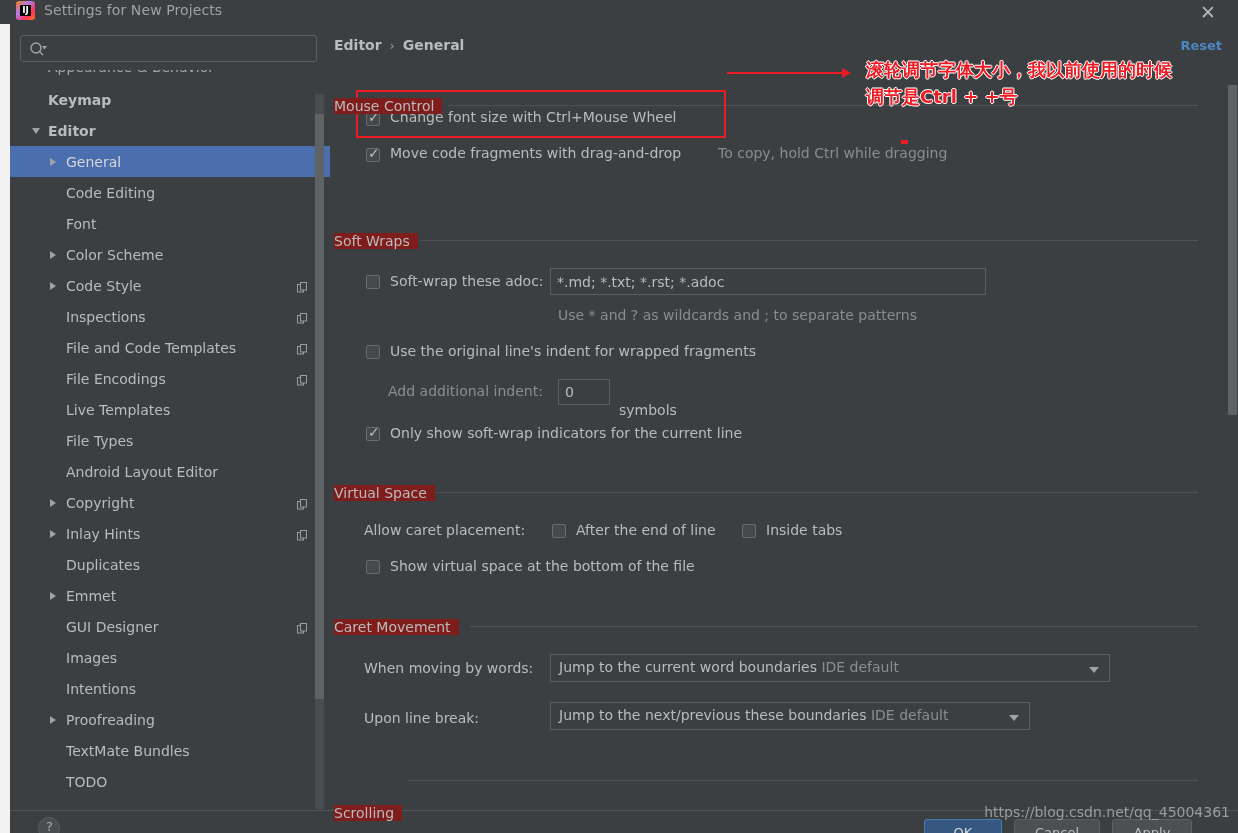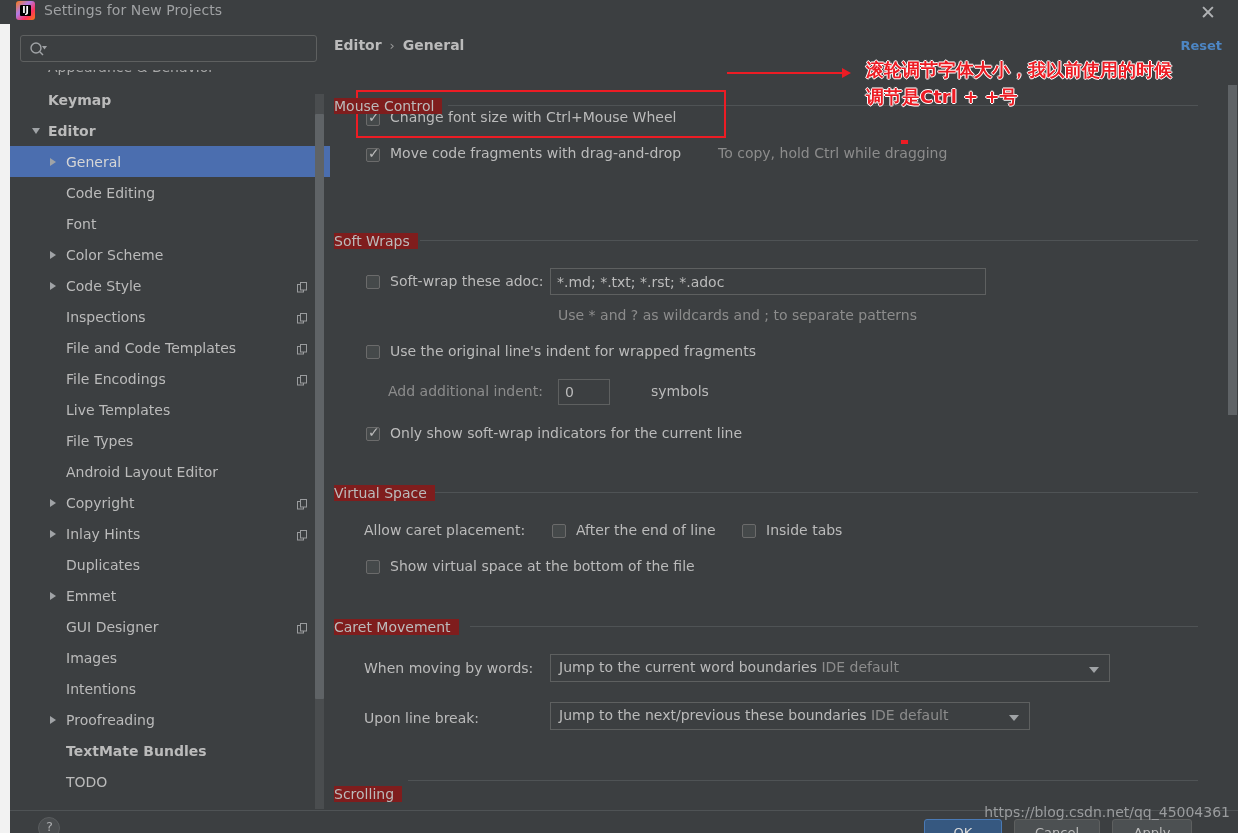--- a/index.html
+++ b/index.html
@@ -348,21 +348,21 @@
             <span class="lbl" style="position: absolute; left: 56px;">Images</span>
           </div>
           <div class="tree-row">
             <span class="lbl" style="position: absolute; left: 56px;">Intentions</span>
           </div>
           <div class="tree-row">
             <div class="arrow" style="left: 40px;"></div>
             <span class="lbl" style="position: absolute; left: 56px;">Proofreading</span>
           </div>
           <div class="tree-row">
-            <span class="lbl" style="position: absolute; left: 56px; font-weight: bold;">TextMate Bundles</span>
+            <span class="lbl" style="position: absolute; left: 56px;">TextMate Bundles</span>
           </div>
           <div class="tree-row">
             <span class="lbl" style="position: absolute; left: 56px;">TODO</span>
           </div>
         </div>
     </div>
 
     <div class="sb-track"></div>
     <div class="sb-thumb"></div>
   </div>
@@ -393,21 +393,21 @@
     <div class="cb-label" style="left:60px; top:249px;">Soft-wrap these adoc:</div>
     <input class="txtfield" style="left: 220px; top: 244px; width: 436px; height: 27px;" type="text" value="*.md; *.txt; *.rst; *.adoc">
 
     <div class="hint" style="left:228px; top:283px;">Use * and ? as wildcards and ; to separate patterns</div>
 
     <div class="cb" style="left:36px; top:321px;"></div>
     <div class="cb-label" style="left:60px; top:319px;">Use the original line's indent for wrapped fragments</div>
 
     <div class="dim-label" style="left:58px; top:359px;">Add additional indent:</div>
     <input class="txtfield" style="left: 228px; top: 355px; width: 52px; height: 26px;" type="text" value="0">
-    <div class="plain-label" style="left:289px; top:359px;margin-left:32px;">symbols</div>
+    <div class="plain-label" style="left:289px; top:378px;">symbols</div>
 
     <div class="cb checked" style="left:36px; top:403px;"></div>
     <div class="cb-label" style="left:60px; top:401px;">Only show soft-wrap indicators for the current line</div>
 
     <div class="group-title" style="left:4px; top:461px;">Virtual Space</div>
     <div class="group-line" style="left:104px; top:468px; width:764px;"></div>
 
     <div class="plain-label" style="left:34px; top:498px;">Allow caret placement:</div>
     <div class="cb" style="left:222px; top:500px;"></div>
     <div class="cb-label" style="left:246px; top:498px;">After the end of line</div>
@@ -431,21 +431,21 @@
 
     <div class="plain-label" style="left:34px; top:686px;">Upon line break:</div>
     <div class="combo" style="left:220px; top:678px; width:480px;">
       <div class="val">
         <span>Jump to the next/previous these boundaries</span>
         <span class="suffix">IDE default</span>
       </div>
       <div class="chev"></div>
     </div>
 
-    <div class="group-title" style="left:4px; top:762px;">Scrolling</div>
+    <div class="group-title" style="left:4px; top:781px;">Scrolling</div>
     <div class="group-line" style="left:78px; top:756px; width:790px;"></div>
 
     <div class="cb checked" style="left:36px; top:788px;"></div>
     <div class="cb-label" style="left:60px; top:786px;">Enable smooth scrolling</div>
   </div>
 
   <div class="main-sb-track"></div>
   <div class="main-sb-thumb"></div>
 
   <div class="bottombar">

